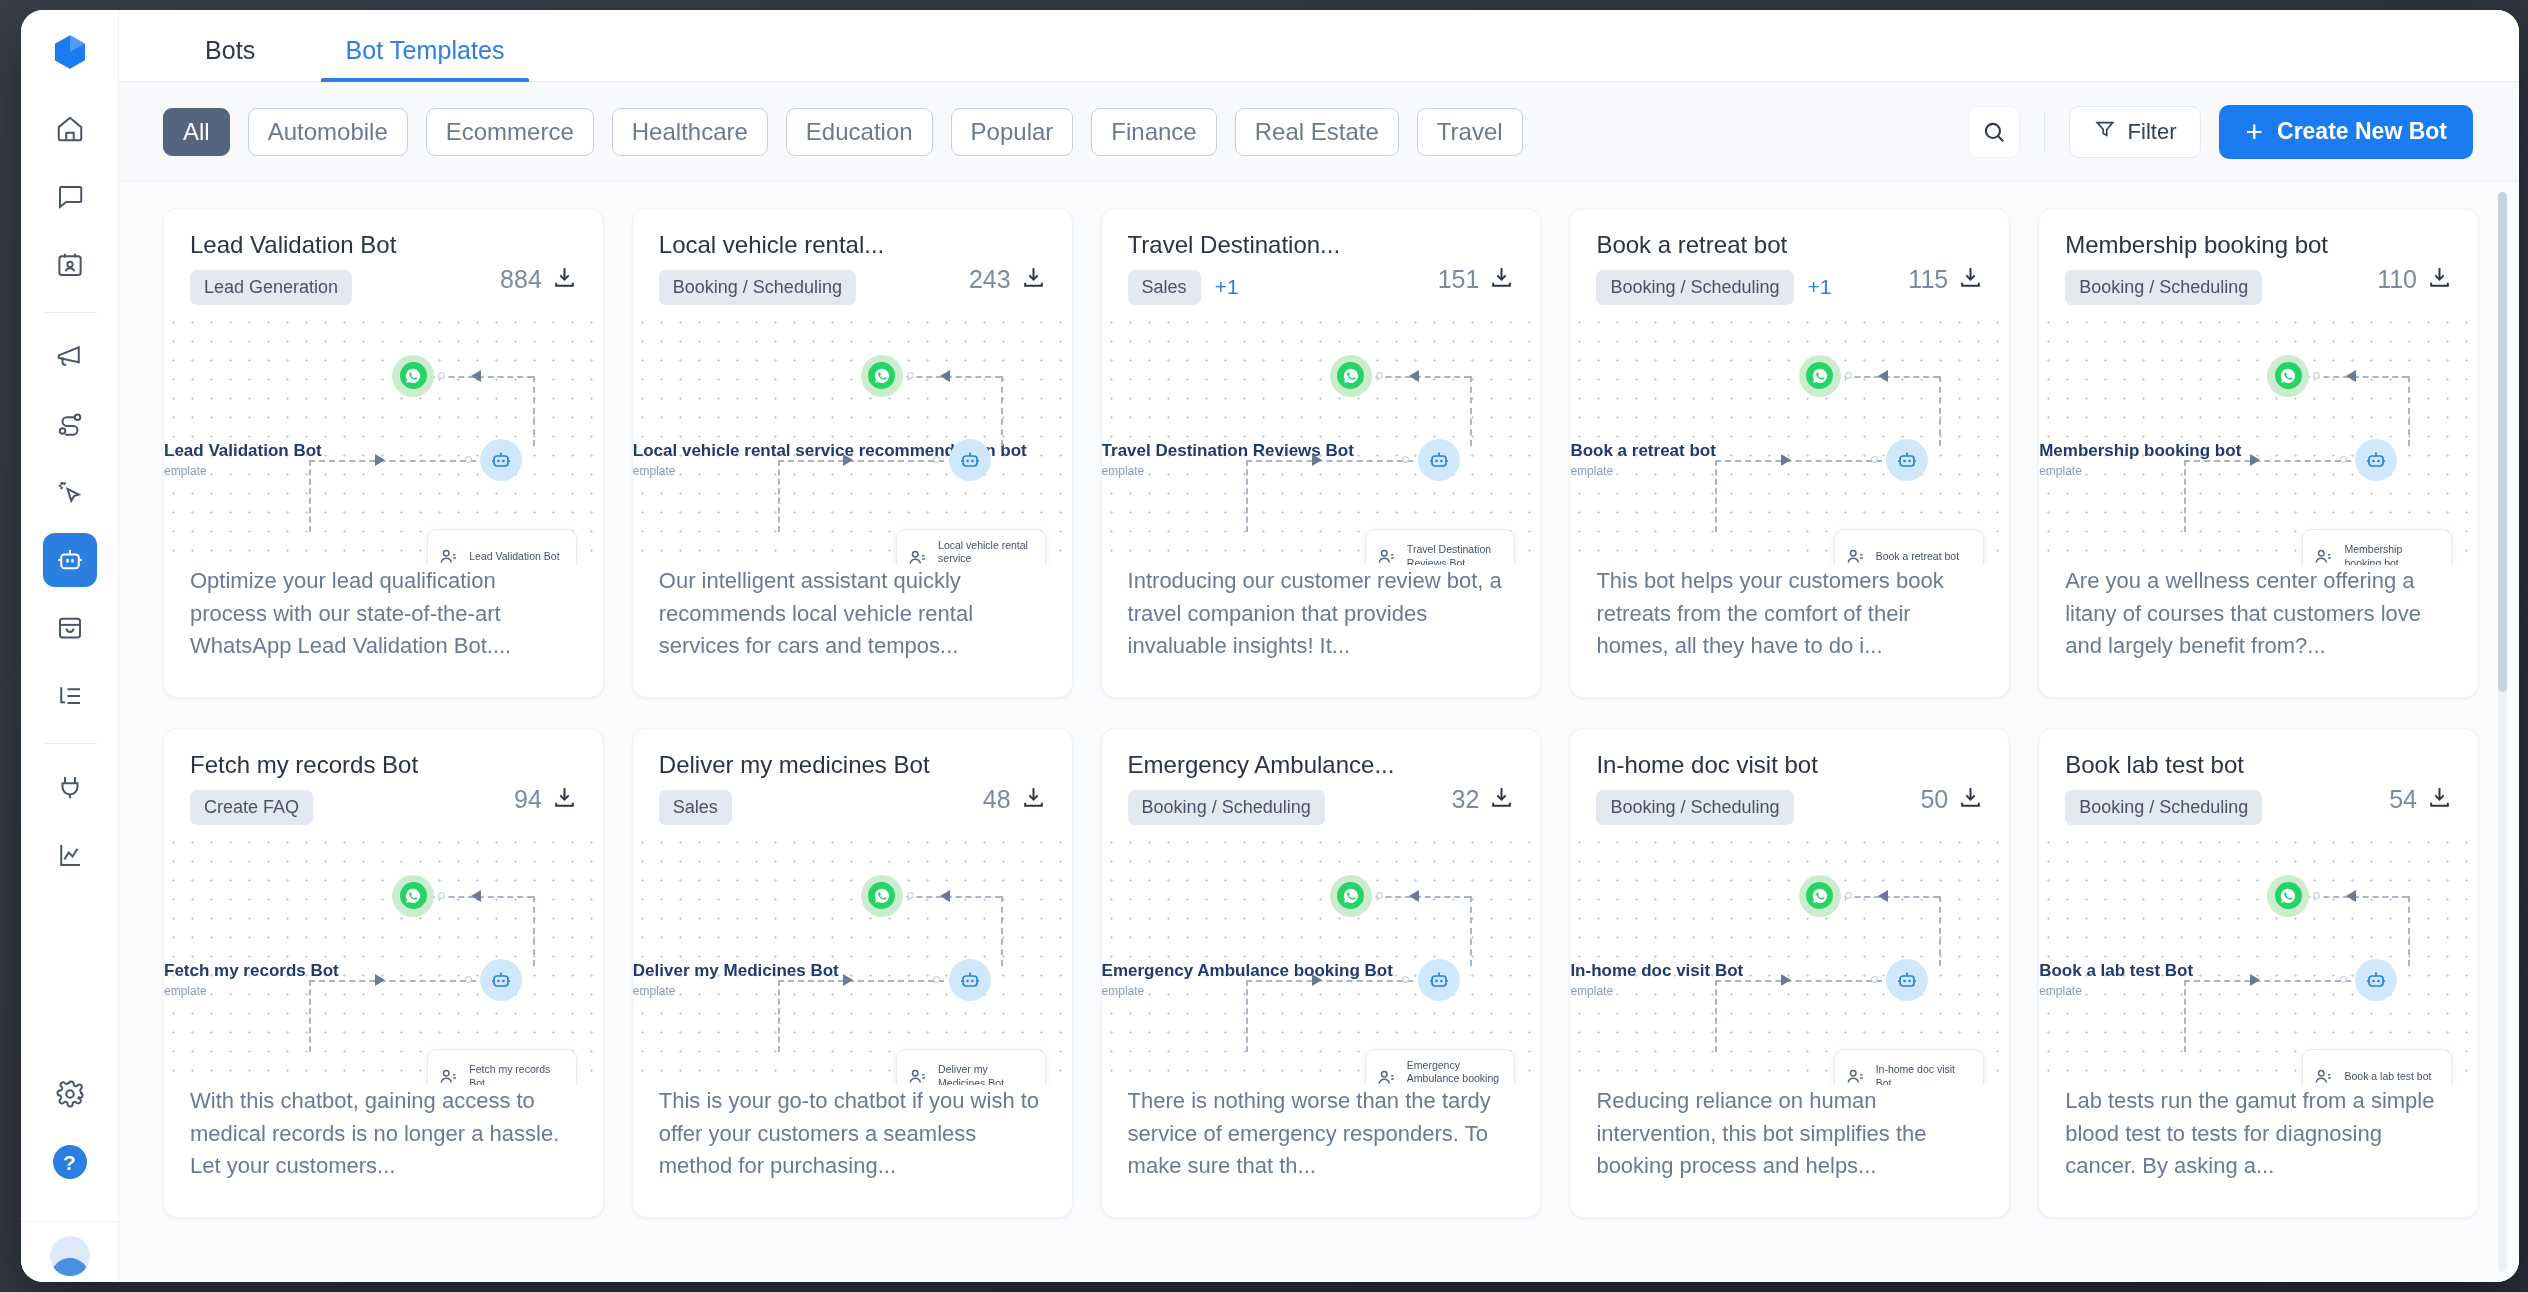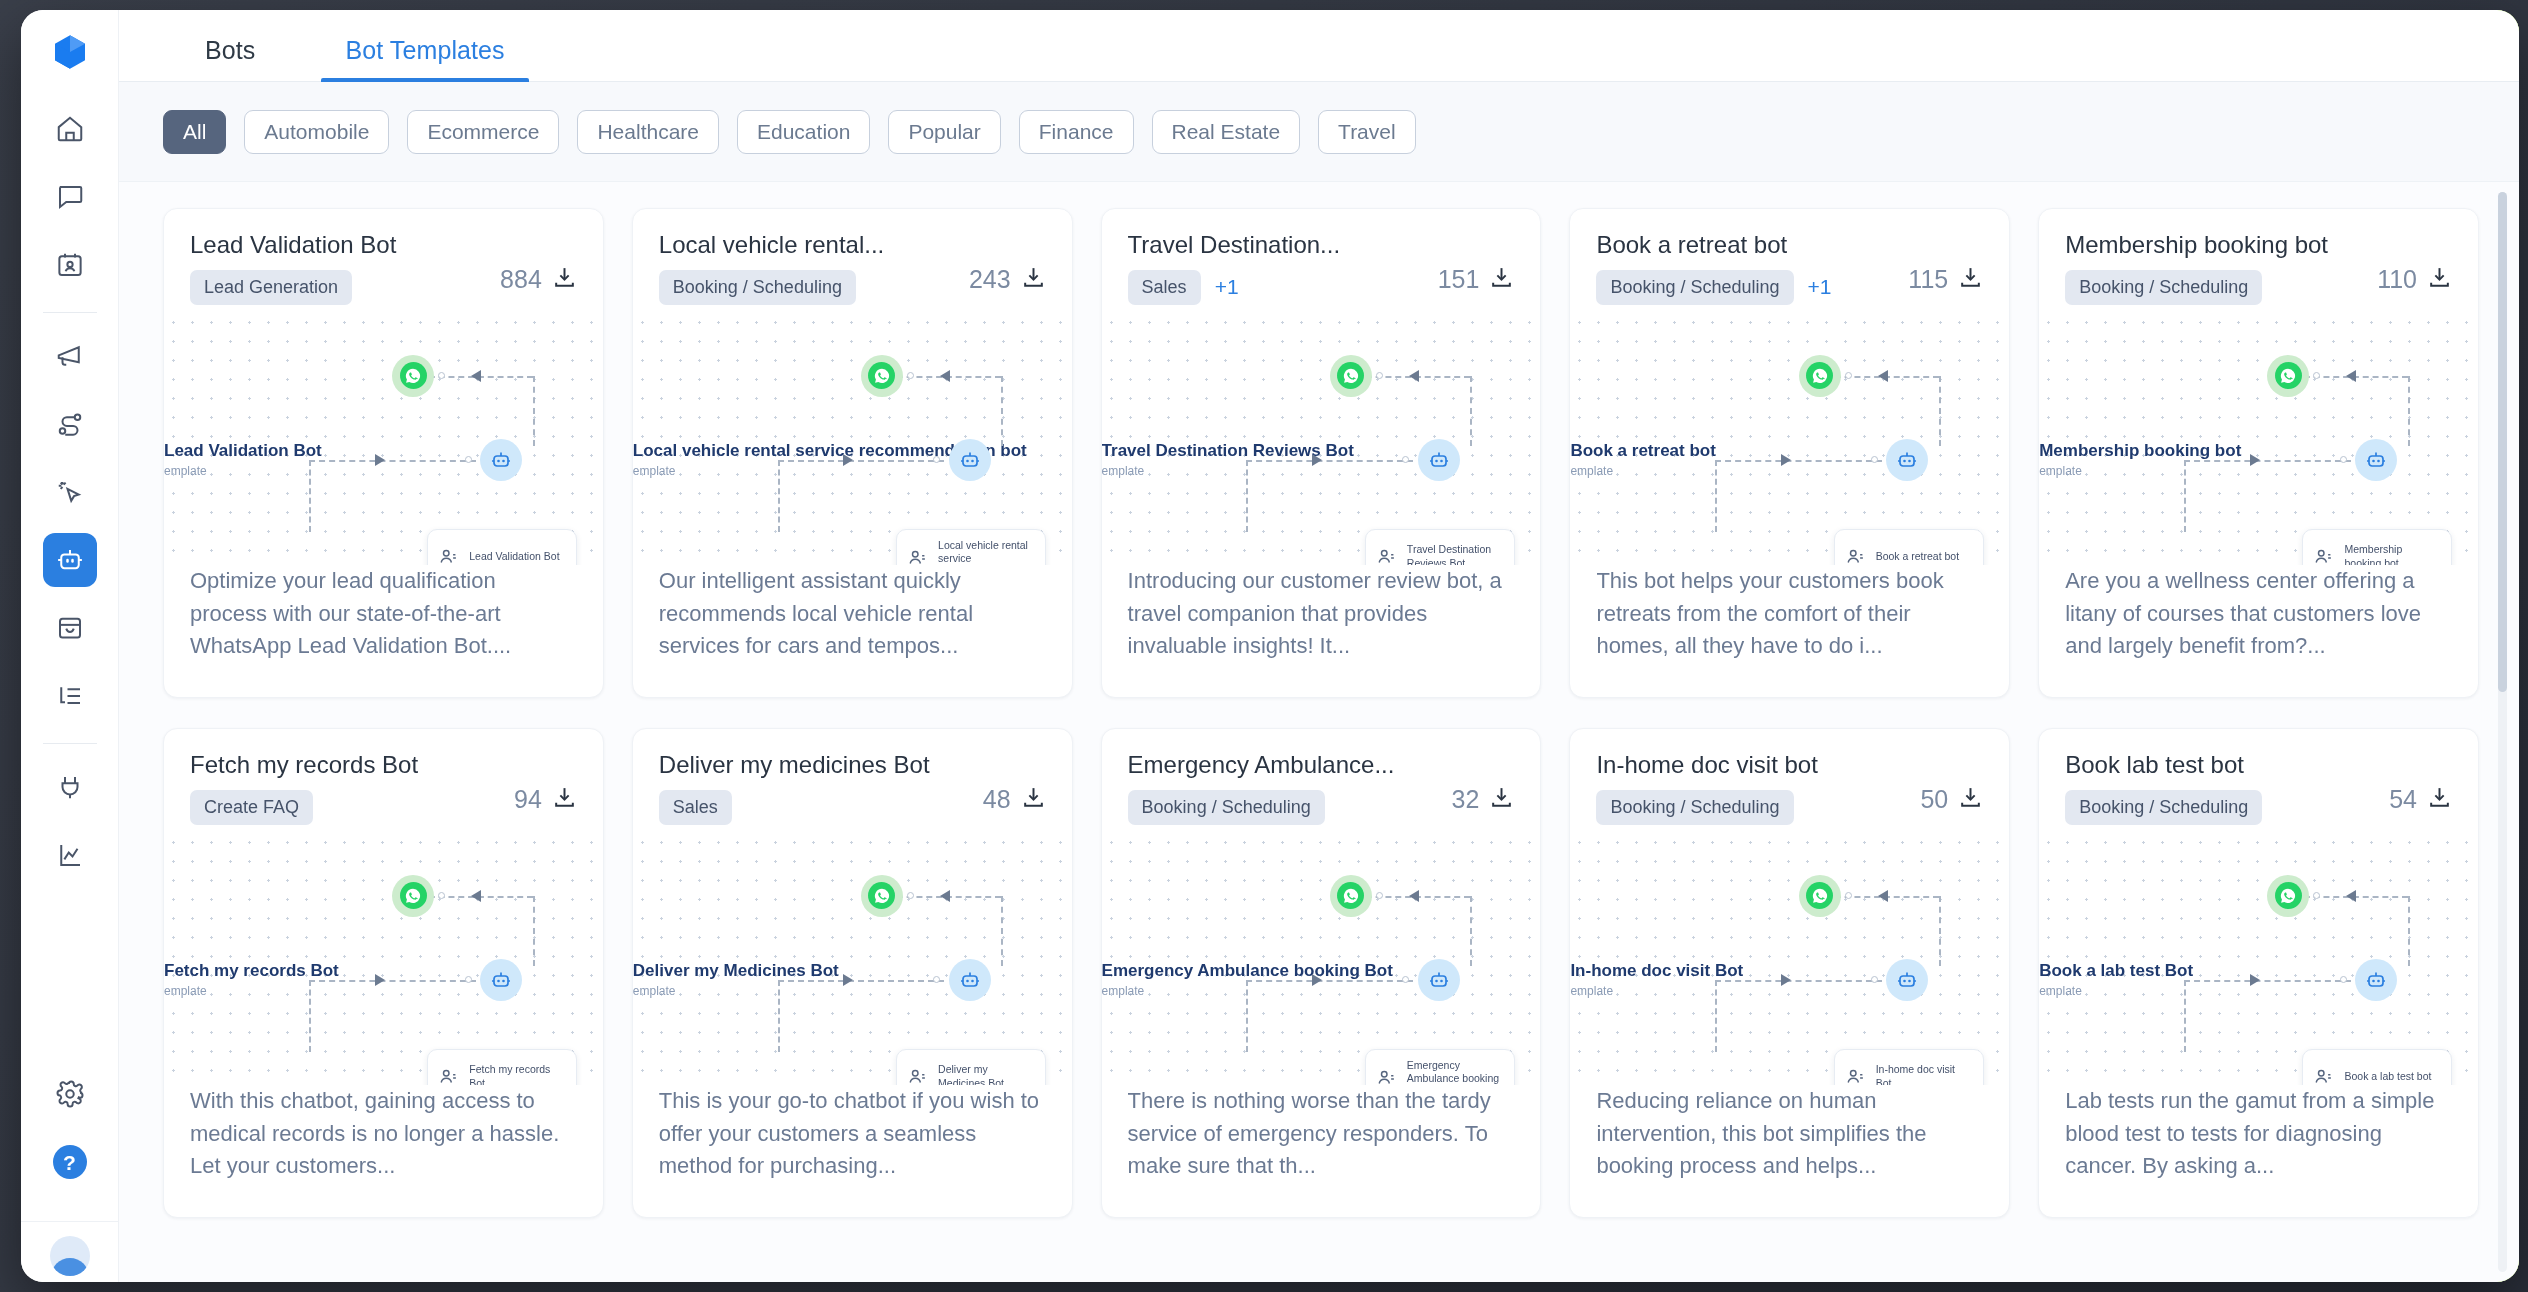--- a/index.html
+++ b/index.html
@@ -93,21 +93,21 @@
     height: 100px; flex: 0 0 100px;
     background: #f7f9fc;
     display: flex; align-items: center;
     padding: 0 46px 0 44px;
     border-bottom: 1px solid #eef2f6;
   }
   .chips { display: flex; align-items: center; gap: 18px; flex: 1; min-width:0; }
   .chip {
     border: 1px solid #c7d0dd; border-radius: 9px;
     background: #ffffff; color: #6b7a90;
-    font-size: 21px; padding: 9px 19px;
+    font-size: 24px; padding: 9px 19px;
     cursor: pointer; white-space: nowrap;
   }
   .chip.active { background: #56657e; border-color:#56657e; color:#ffffff; }
   .tools { display: flex; align-items: center; gap: 18px; }
   .icon-btn {
     width: 52px; height: 52px; border-radius: 10px;
     background: #ffffff; border: 1px solid #eef1f5;
     display: flex; align-items: center; justify-content: center;
     cursor: pointer; color:#2f3a46;
   }
@@ -340,20 +340,41 @@
         <div class="chip active">All</div>
         <div class="chip">Automobile</div>
         <div class="chip">Ecommerce</div>
         <div class="chip">Healthcare</div>
         <div class="chip">Education</div>
         <div class="chip">Popular</div>
         <div class="chip">Finance</div>
         <div class="chip">Real Estate</div>
         <div class="chip">Travel</div>
       </div>
+      <div class="tools">
+        <div class="icon-btn">
+          <svg viewBox="0 0 24 24" width="26" height="26" fill="none" stroke="currentColor" stroke-width="1.9">
+              <circle cx="11" cy="11" r="6.5"></circle>
+              <path d="M16 16l4.5 4.5"></path>
+            </svg>
+        </div>
+        <div class="vrule"></div>
+        <div class="filter-btn">
+          <span>
+            <svg viewBox="0 0 24 24" width="22" height="22" fill="none" stroke="currentColor" stroke-width="1.8">
+                <path d="M3.5 5h17l-6.6 7.6V19l-3.8-2.2v-4.2z"></path>
+              </svg>
+          </span>
+          <span>Filter</span>
+        </div>
+        <div class="create-btn">
+          <span class="plus">+</span>
+          <span>Create New Bot</span>
+        </div>
+      </div>
     </div>
 
     <div class="content">
       <div class="scroll-track"></div>
       <div class="scrollbar"></div>
       <div class="grid" id="grid">
   <div class="card">
     <div class="card-head">
       <div class="card-head-left">
         <div class="card-title">Lead Validation Bot</div>

